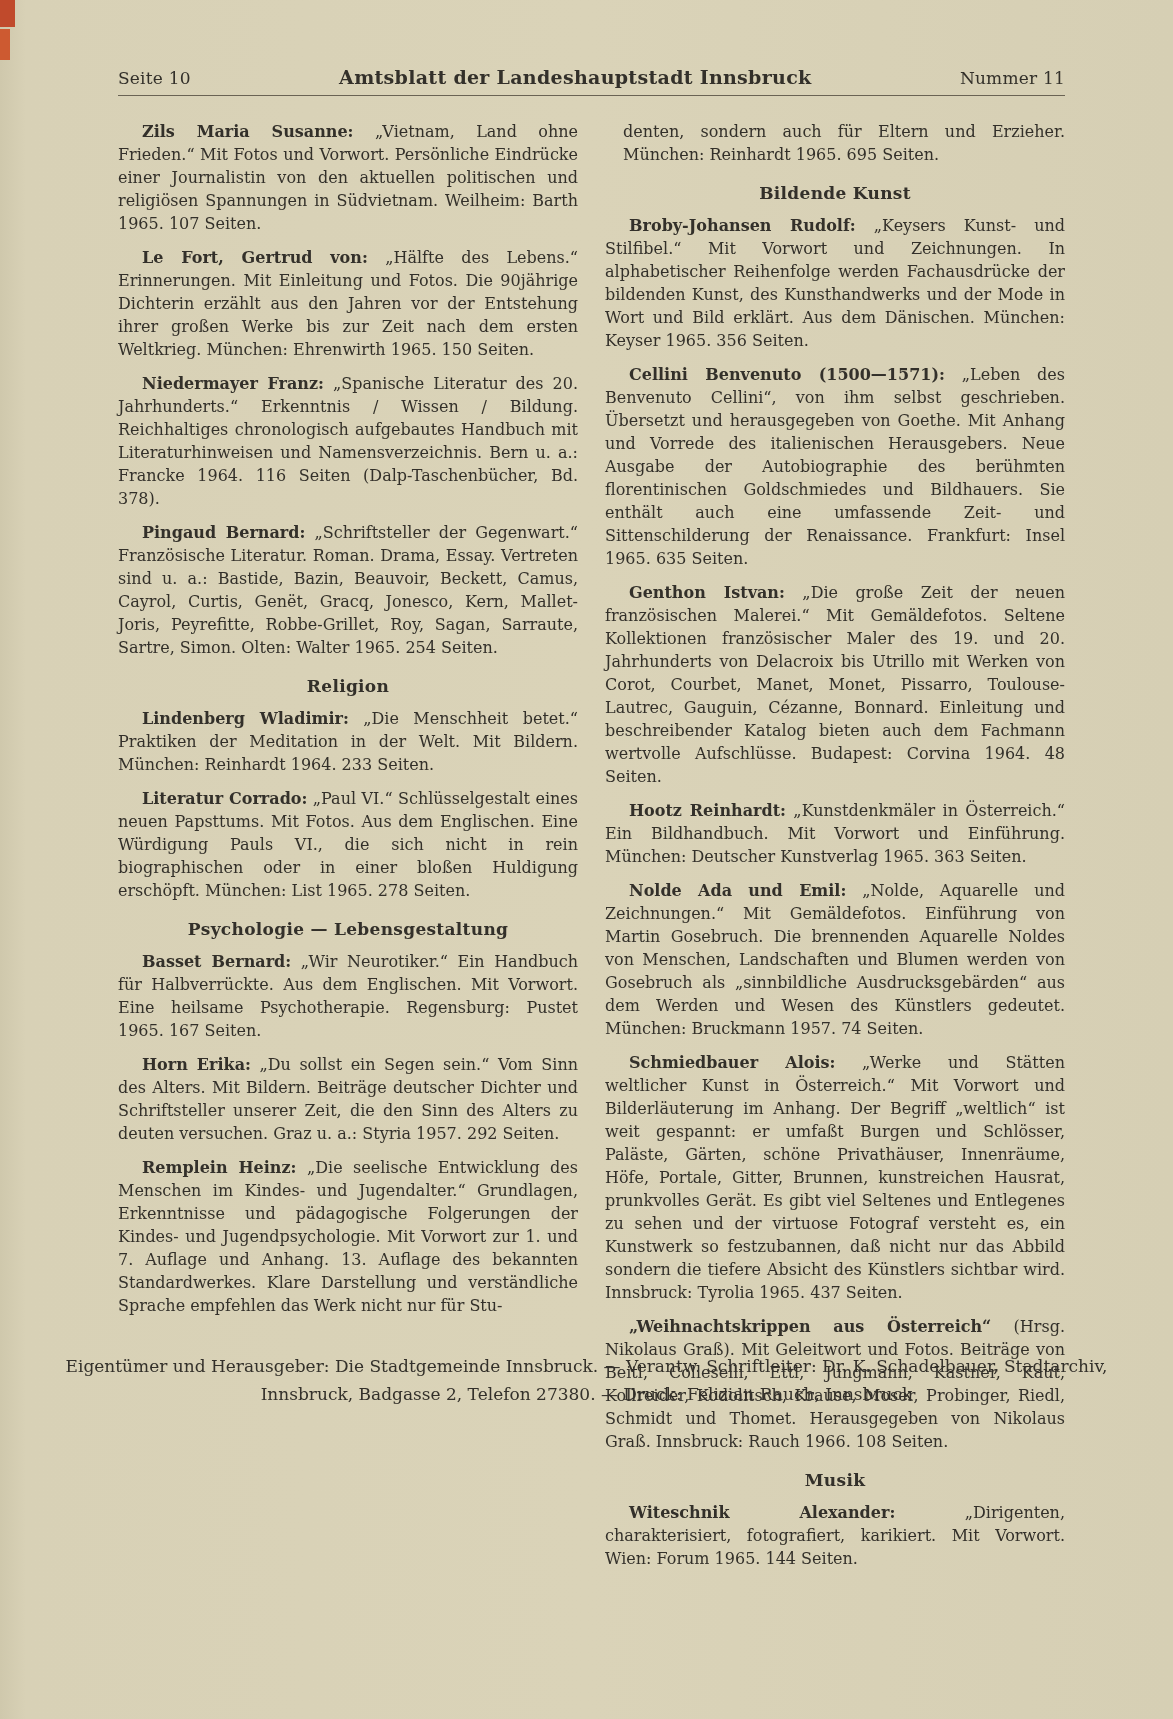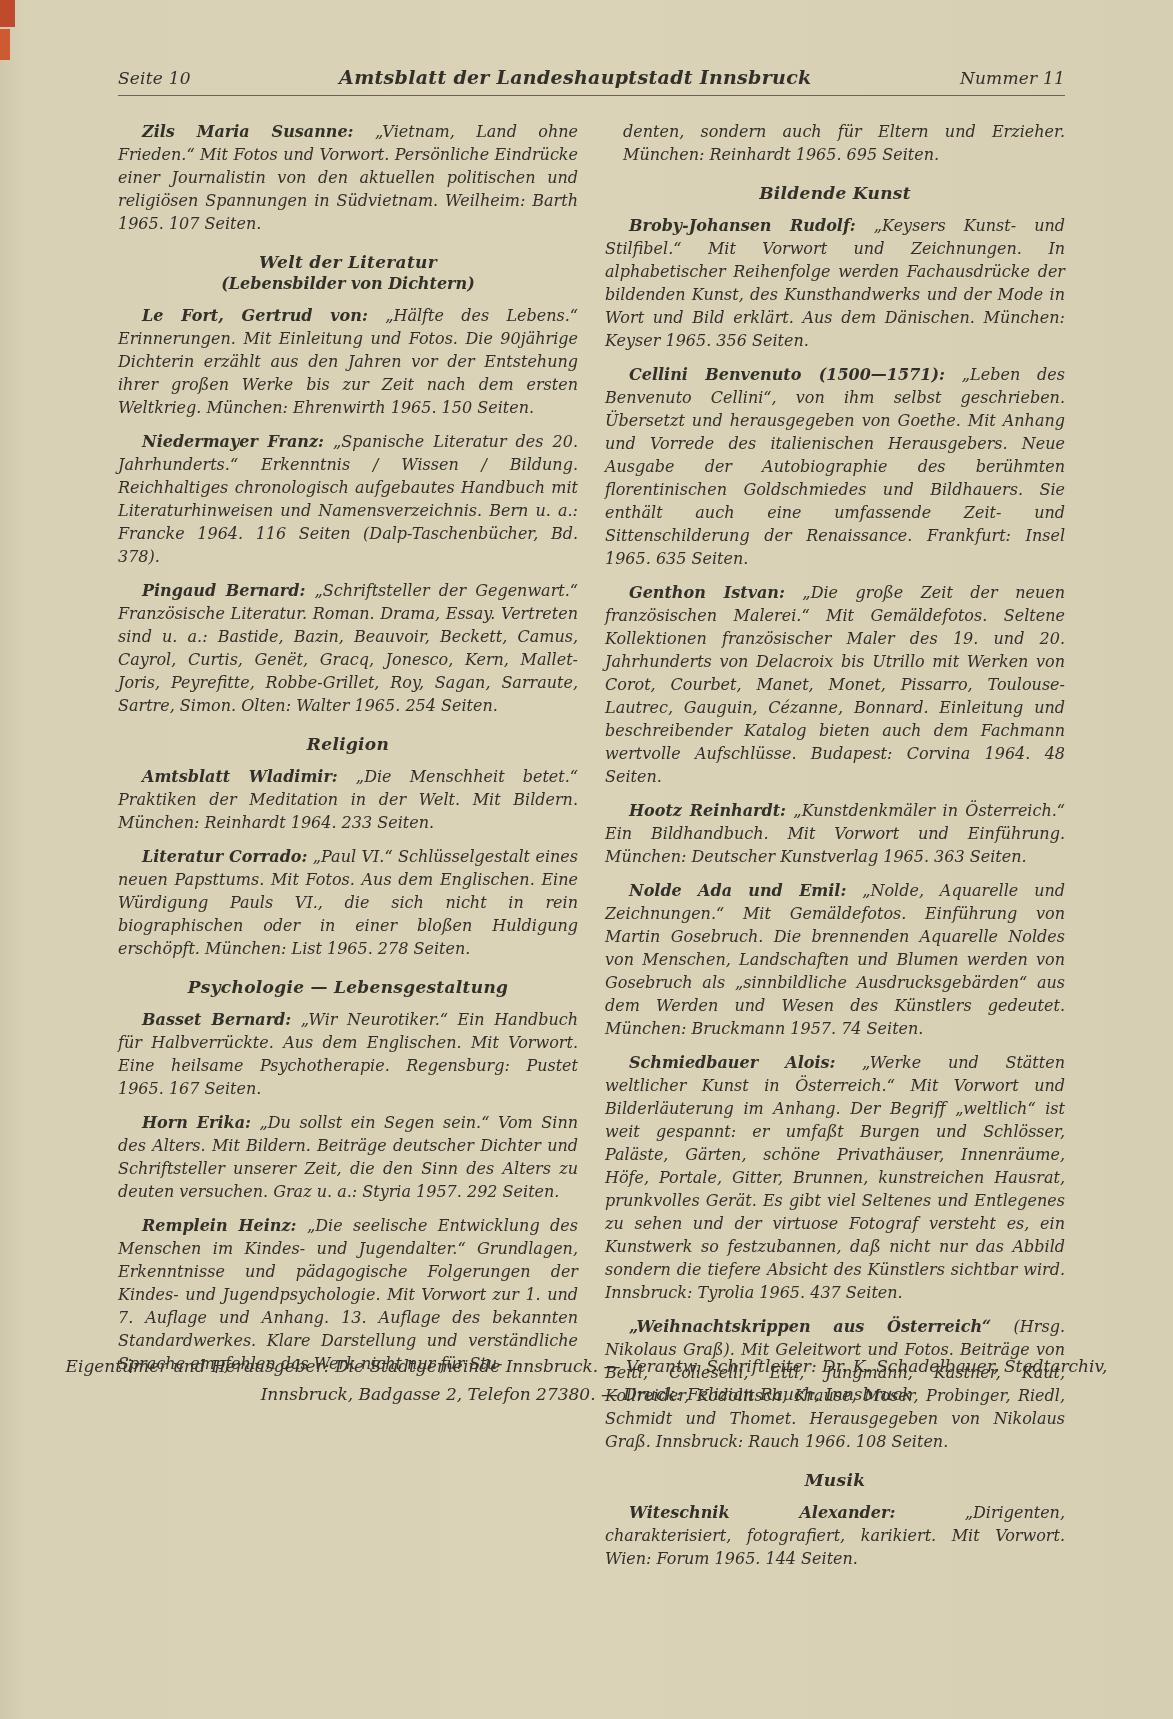--- a/index.html
+++ b/index.html
@@ -8,21 +8,20 @@
     font-family:"DejaVu Serif", serif;
     -webkit-font-smoothing:antialiased;
   }
   .page{
     position:relative;
     width:1173px;
     height:1719px;
     background:linear-gradient(90deg,#cfc8ac 0px,#d8d1b6 26px,#dad3b8 50%,#d6cfb4 100%);
     color:#33302a;
     overflow:hidden;
-    font-style:italic;
   }
   .binding-mark-a{
     position:absolute;left:0;top:0;width:15px;height:27px;
     background:#c04a2c;
   }
   .binding-mark-b{
     position:absolute;left:0;top:29px;width:10px;height:31px;
     background:#cd5a31;
   }
   .content{
@@ -77,34 +76,30 @@
       <span class="hdr-side">Seite 10</span>
       <span class="hdr-title">Amtsblatt der Landeshauptstadt Innsbruck</span>
       <span class="hdr-side">Nummer 11</span>
     </div>
 
     <div class="columns">
 
       <div class="col">
         <p class="entry"><b class="lead">Zils Maria Susanne:</b> <span>„Vietnam, Land ohne Frieden.“ Mit Fotos und Vorwort. Persönliche Eindrücke einer Journalistin von den aktuellen politischen und religiösen Spannungen in Südvietnam. Weilheim: Barth 1965. 107 Seiten.</span></p>
 
-        <div class="sec">
-          <div class="sec-title">Welt der Literatur</div>
-          <div class="sec-sub">(Lebensbilder von Dichtern)</div>
-        </div>
 
         <p class="entry"><b class="lead">Le Fort, Gertrud von:</b> <span>„Hälfte des Lebens.“ Erinnerungen. Mit Einleitung und Fotos. Die 90jährige Dichterin erzählt aus den Jahren vor der Entstehung ihrer großen Werke bis zur Zeit nach dem ersten Weltkrieg. München: Ehrenwirth 1965. 150 Seiten.</span></p>
         <p class="entry"><b class="lead">Niedermayer Franz:</b> <span>„Spanische Literatur des 20. Jahrhunderts.“ Erkenntnis / Wissen / Bildung. Reichhaltiges chronologisch aufgebautes Handbuch mit Literaturhinweisen und Namensverzeichnis. Bern u. a.: Francke 1964. 116 Seiten (Dalp-Taschenbücher, Bd. 378).</span></p>
         <p class="entry"><b class="lead">Pingaud Bernard:</b> <span>„Schriftsteller der Gegenwart.“ Französische Literatur. Roman. Drama, Essay. Vertreten sind u. a.: Bastide, Bazin, Beauvoir, Beckett, Camus, Cayrol, Curtis, Genët, Gracq, Jonesco, Kern, Mallet-Joris, Peyrefitte, Robbe-Grillet, Roy, Sagan, Sarraute, Sartre, Simon. Olten: Walter 1965. 254 Seiten.</span></p>
 
         <div class="sec">
           <div class="sec-title">Religion</div>
         </div>
 
-        <p class="entry"><b class="lead">Amtsblatt Wladimir:</b> <span>„Die Menschheit betet.“ Praktiken der Meditation in der Welt. Mit Bildern. München: Reinhardt 1964. 233 Seiten.</span></p>
+        <p class="entry"><b class="lead">Lindenberg Wladimir:</b> <span>„Die Menschheit betet.“ Praktiken der Meditation in der Welt. Mit Bildern. München: Reinhardt 1964. 233 Seiten.</span></p>
         <p class="entry"><b class="lead">Literatur Corrado:</b> <span>„Paul VI.“ Schlüsselgestalt eines neuen Papsttums. Mit Fotos. Aus dem Englischen. Eine Würdigung Pauls VI., die sich nicht in rein biographischen oder in einer bloßen Huldigung erschöpft. München: List 1965. 278 Seiten.</span></p>
 
         <div class="sec">
           <div class="sec-title">Psychologie — Lebensgestaltung</div>
         </div>
 
         <p class="entry"><b class="lead">Basset Bernard:</b> <span>„Wir Neurotiker.“ Ein Handbuch für Halbverrückte. Aus dem Englischen. Mit Vorwort. Eine heilsame Psychotherapie. Regensburg: Pustet 1965. 167 Seiten.</span></p>
         <p class="entry"><b class="lead">Horn Erika:</b> <span>„Du sollst ein Segen sein.“ Vom Sinn des Alters. Mit Bildern. Beiträge deutscher Dichter und Schriftsteller unserer Zeit, die den Sinn des Alters zu deuten versuchen. Graz u. a.: Styria 1957. 292 Seiten.</span></p>
         <p class="entry"><b class="lead">Remplein Heinz:</b> <span>„Die seelische Entwicklung des Menschen im Kindes- und Jugendalter.“ Grundlagen, Erkenntnisse und pädagogische Folgerungen der Kindes- und Jugendpsychologie. Mit Vorwort zur 1. und 7. Auflage und Anhang. 13. Auflage des bekannten Standardwerkes. Klare Darstellung und verständliche Sprache empfehlen das Werk nicht nur für Stu-</span></p>
       </div>

